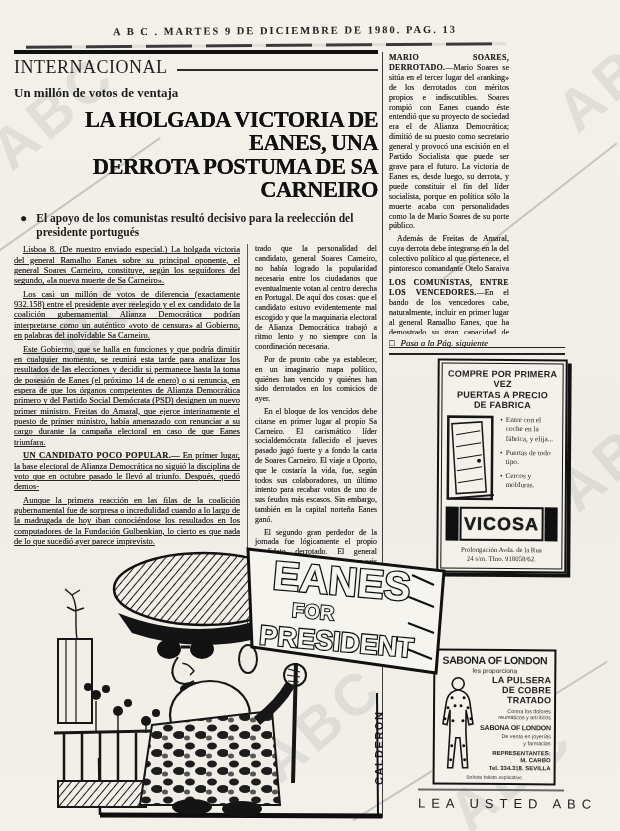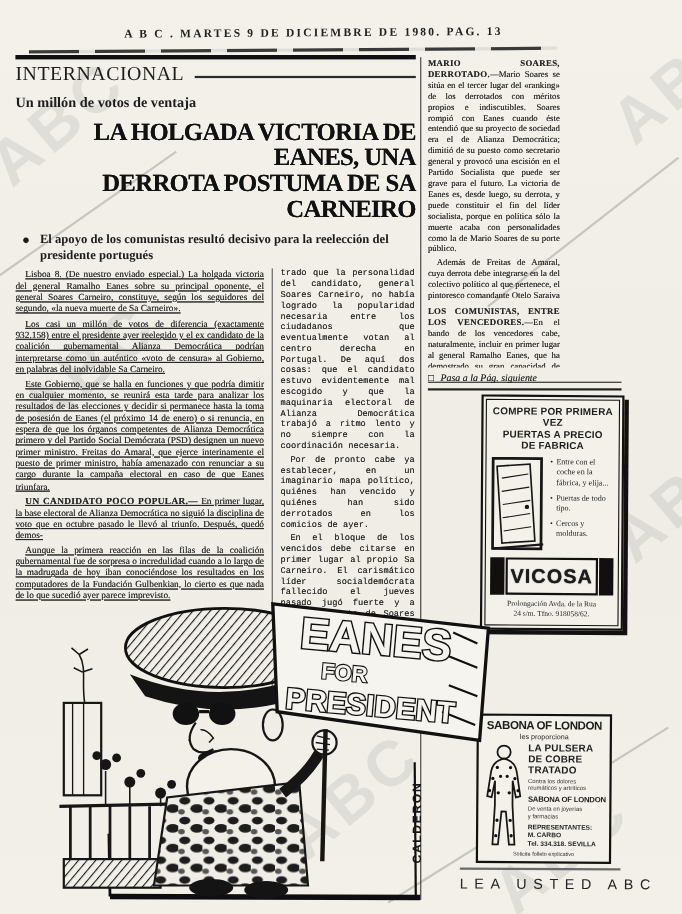--- a/index.html
+++ b/index.html
@@ -43,21 +43,21 @@
     font-weight:bold; font-size:11.5px; line-height:1.25;}
   .subhead .bullet{font-size:12px;}
   .cols{display:flex; margin-top:5px;}
   .newscol{
     text-align:justify; color:#262626; overflow:hidden;
     text-shadow:0 0 0.5px rgba(40,40,40,0.65);
   }
   .newscol p{margin:0 0 3px 0; text-indent:9px;}
   .col1{width:226px; height:388px; font-size:8.5px; line-height:1.22; padding-right:7px;text-decoration:underline;}
   .col-div{width:1px; background:#5a5a5a; height:388px;}
-  .col2{width:122px; height:388px; font-size:7.9px; line-height:1.24; padding-left:7px;font-family:Liberation Mono, monospace;}
+  .col2{width:122px; height:388px; font-size:7.9px; line-height:1.24; padding-left:7px;}
   .runin{font-weight:bold; letter-spacing:0.3px;}
   
   .v-rule{position:absolute; left:382px; top:52px; width:1px; height:766px; background:#3c3c3c;}
   
   .rightcol{
     position:absolute; left:389px; top:53px; width:120px;
     font-size:8px; line-height:1.24; text-align:justify; color:#262626;
     text-shadow:0 0 0.5px rgba(40,40,40,0.65);
   }
   .rightcol .blk1{height:222px; overflow:hidden;}
@@ -95,21 +95,21 @@
   .sabona{
     position:absolute; left:433px; top:649px; width:123px; height:136px;
     border:2.5px solid #111; background:#f3f1ea; padding:3px 3px 2px 3px;
     transform:rotate(0.4deg); box-sizing:border-box;
     font-family:"Liberation Sans", sans-serif;
   }
   .sabona .brand{font-weight:bold; font-size:10.5px; letter-spacing:-0.4px; text-align:center; white-space:nowrap;}
   .sabona .tagline{font-size:6.5px; text-align:center; margin-top:1px;}
   .sab-body{position:relative; margin-top:2px; min-height:96px;}
   .sab-fig{position:absolute; left:0; top:0;}
-  .sab-text{margin-left:42px; text-align:left;}
+  .sab-text{margin-left:42px; text-align:right;}
   .sab-text .product{font-weight:bold; font-size:9px; line-height:1.1; letter-spacing:0.2px;}
   .sab-text .tiny{font-size:5.4px; line-height:1.25; margin-top:2px; color:#333;}
   .sab-text .brand2{font-weight:bold; font-size:7px; margin-top:3px; letter-spacing:-0.2px;}
   .sab-text .reps{font-weight:bold; font-size:6px; margin-top:3px; line-height:1.3;}
   .sab-foot{font-size:5px; text-align:center; margin-top:1px; color:#333;}
   
   .lea{
     position:absolute; left:418px; top:789px; width:146px; text-align:center;
     border-top:2px solid #6a6a6a; padding-top:5px;
     font-family:"Liberation Sans", sans-serif; font-weight:normal; font-size:13px;

